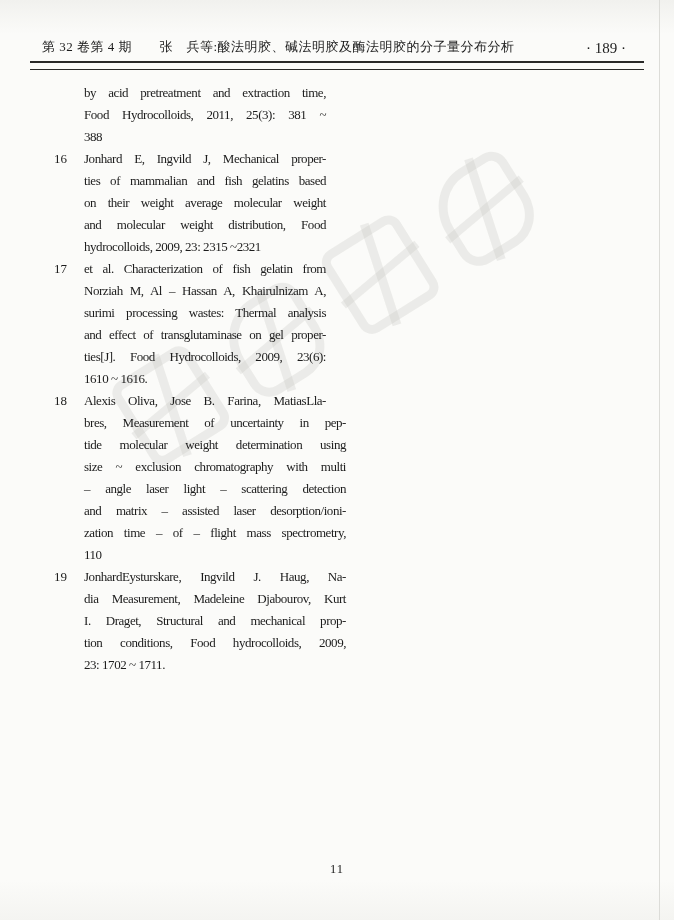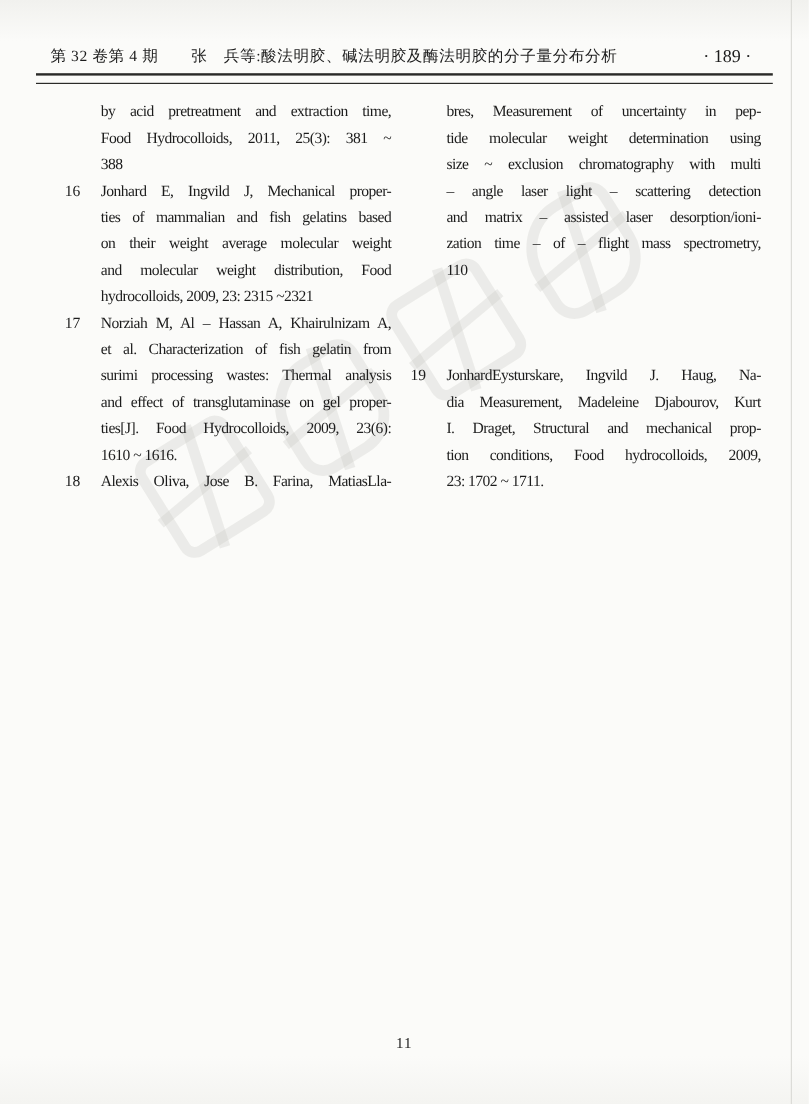--- a/index.html
+++ b/index.html
@@ -23,21 +23,21 @@
   }
   .hdr-left{position:absolute;left:12px;bottom:2px;white-space:nowrap;letter-spacing:.5px;}
   .hdr-center{position:absolute;left:0;right:0;bottom:2px;text-align:center;white-space:nowrap;letter-spacing:.5px;}
   .hdr-right{position:absolute;right:18px;bottom:1px;font-size:15px;white-space:nowrap;}
   .rule{
     position:absolute;left:30px;right:30px;top:61px;height:6px;
     border-top:2.2px solid #2a2a28;border-bottom:1.6px solid #2a2a28;
   }
 
   
-  .columns{position:absolute;top:82px;left:54px;right:40px;display:flex;}
+  .columns{position:absolute;top:82px;left:54px;right:40px;display:flex;flex-direction:column;}
   .col{display:flex;flex-direction:column;}
   .col-left{width:272px;margin-right:16px;}
   .col-right{width:292px;justify-content:space-between;}
   .ref-item{display:flex;}
   .ref-num{
     flex:0 0 30px;font-size:13px;line-height:22px;
     letter-spacing:0;
   }
   .ref-lines{flex:1;min-width:0;}
   .ref-line{
@@ -109,22 +109,22 @@
             <div class="ref-line"><span>Jonhard E, Ingvild J, Mechanical proper-</span></div>
             <div class="ref-line"><span>ties of mammalian and fish gelatins based</span></div>
             <div class="ref-line"><span>on their weight average molecular weight</span></div>
             <div class="ref-line"><span>and molecular weight distribution, </span><span class="it">Food</span></div>
             <div class="ref-line noju"><span class="it">hydrocolloids</span><span>, 2009, 23: 2315 ~2321</span></div>
           </div>
         </div>
         <div class="ref-item">
           <div class="ref-num">17</div>
           <div class="ref-lines">
+            <div class="ref-line"><span>et al. Characterization of fish gelatin from</span></div>
             <div class="ref-line"><span>Norziah M, Al – Hassan A, Khairulnizam A,</span></div>
-            <div class="ref-line"><span>et al. Characterization of fish gelatin from</span></div>
             <div class="ref-line"><span>surimi processing wastes: Thermal analysis</span></div>
             <div class="ref-line"><span>and effect of transglutaminase on gel proper-</span></div>
             <div class="ref-line"><span>ties[J]. </span><span class="it">Food Hydrocolloids</span><span>, 2009, 23(6):</span></div>
             <div class="ref-line noju"><span>1610 ~ 1616.</span></div>
           </div>
         </div>
         <div class="ref-item">
           <div class="ref-num">18</div>
           <div class="ref-lines">
             <div class="ref-line"><span>Alexis Oliva, Jose B. Farina, MatiasLla-</span></div>

